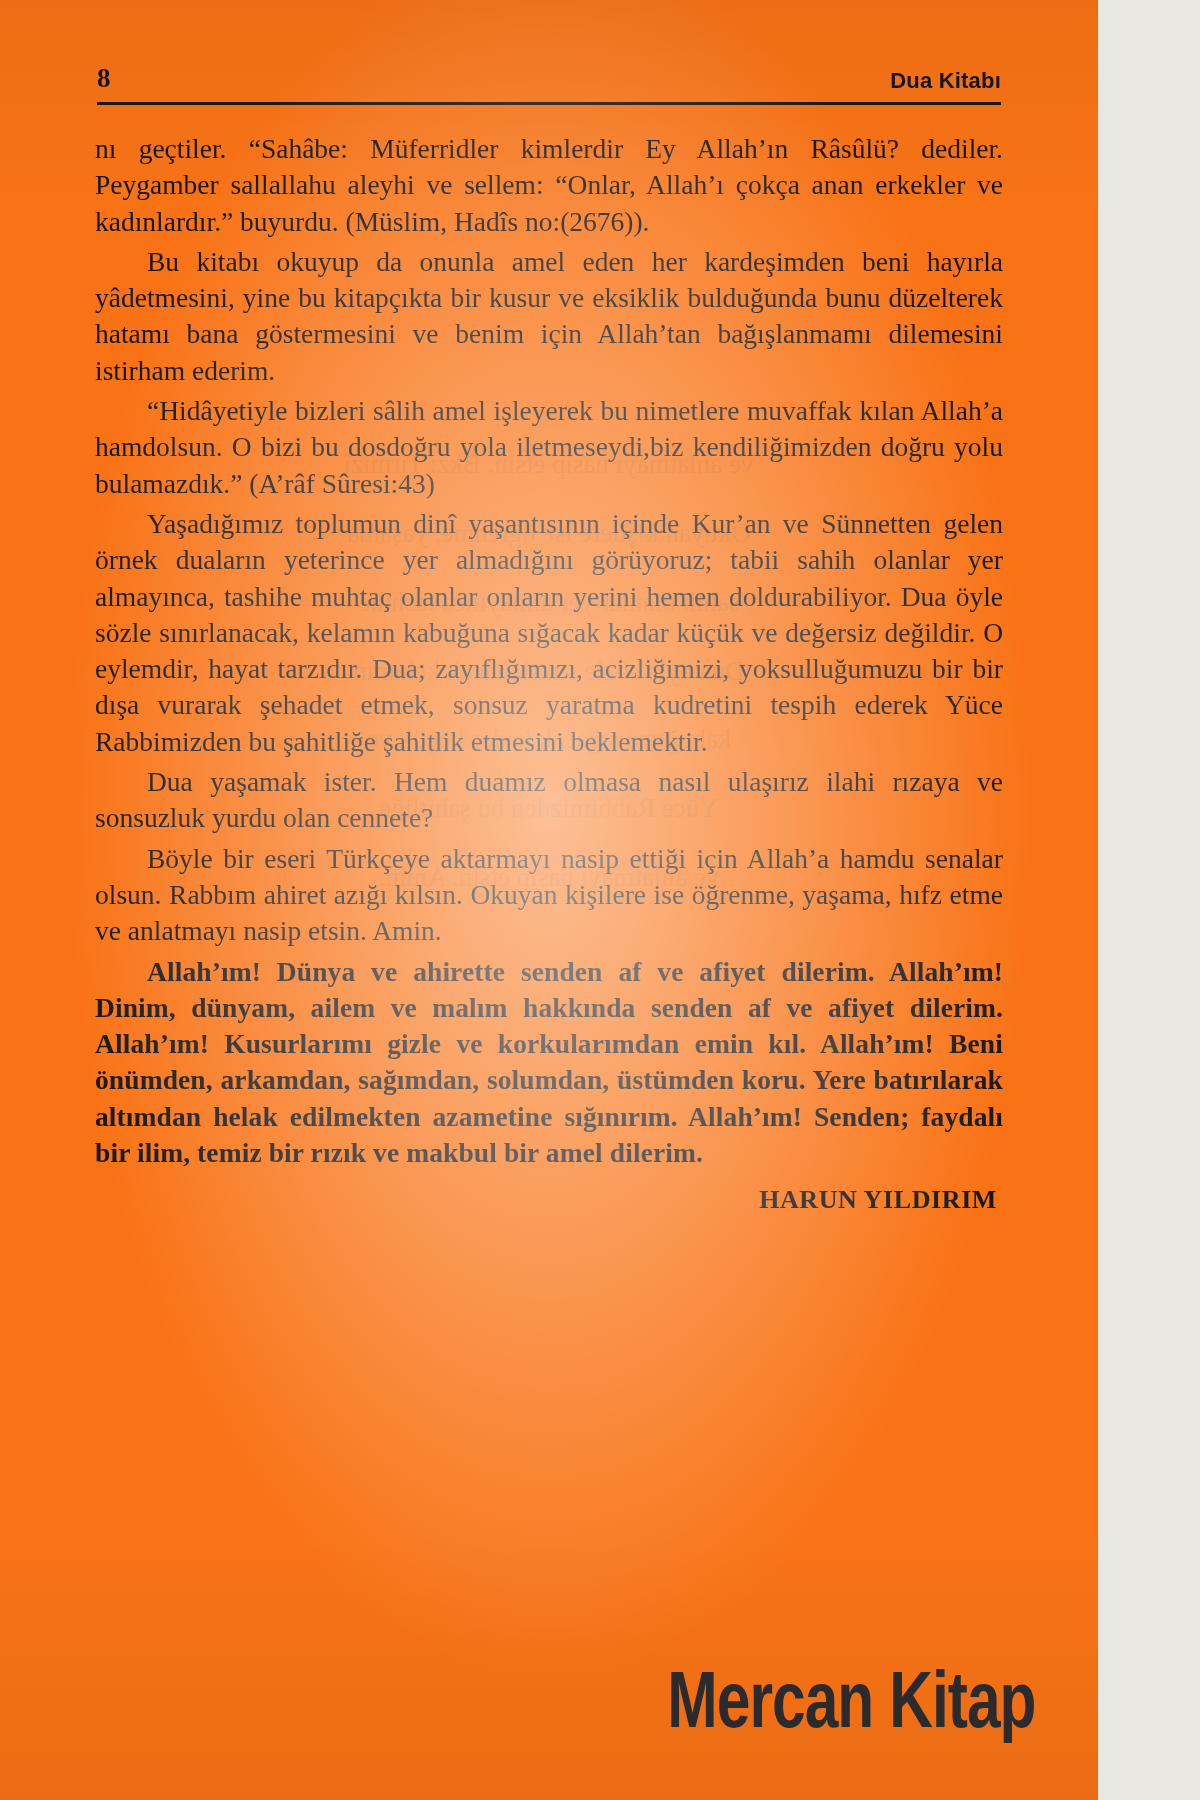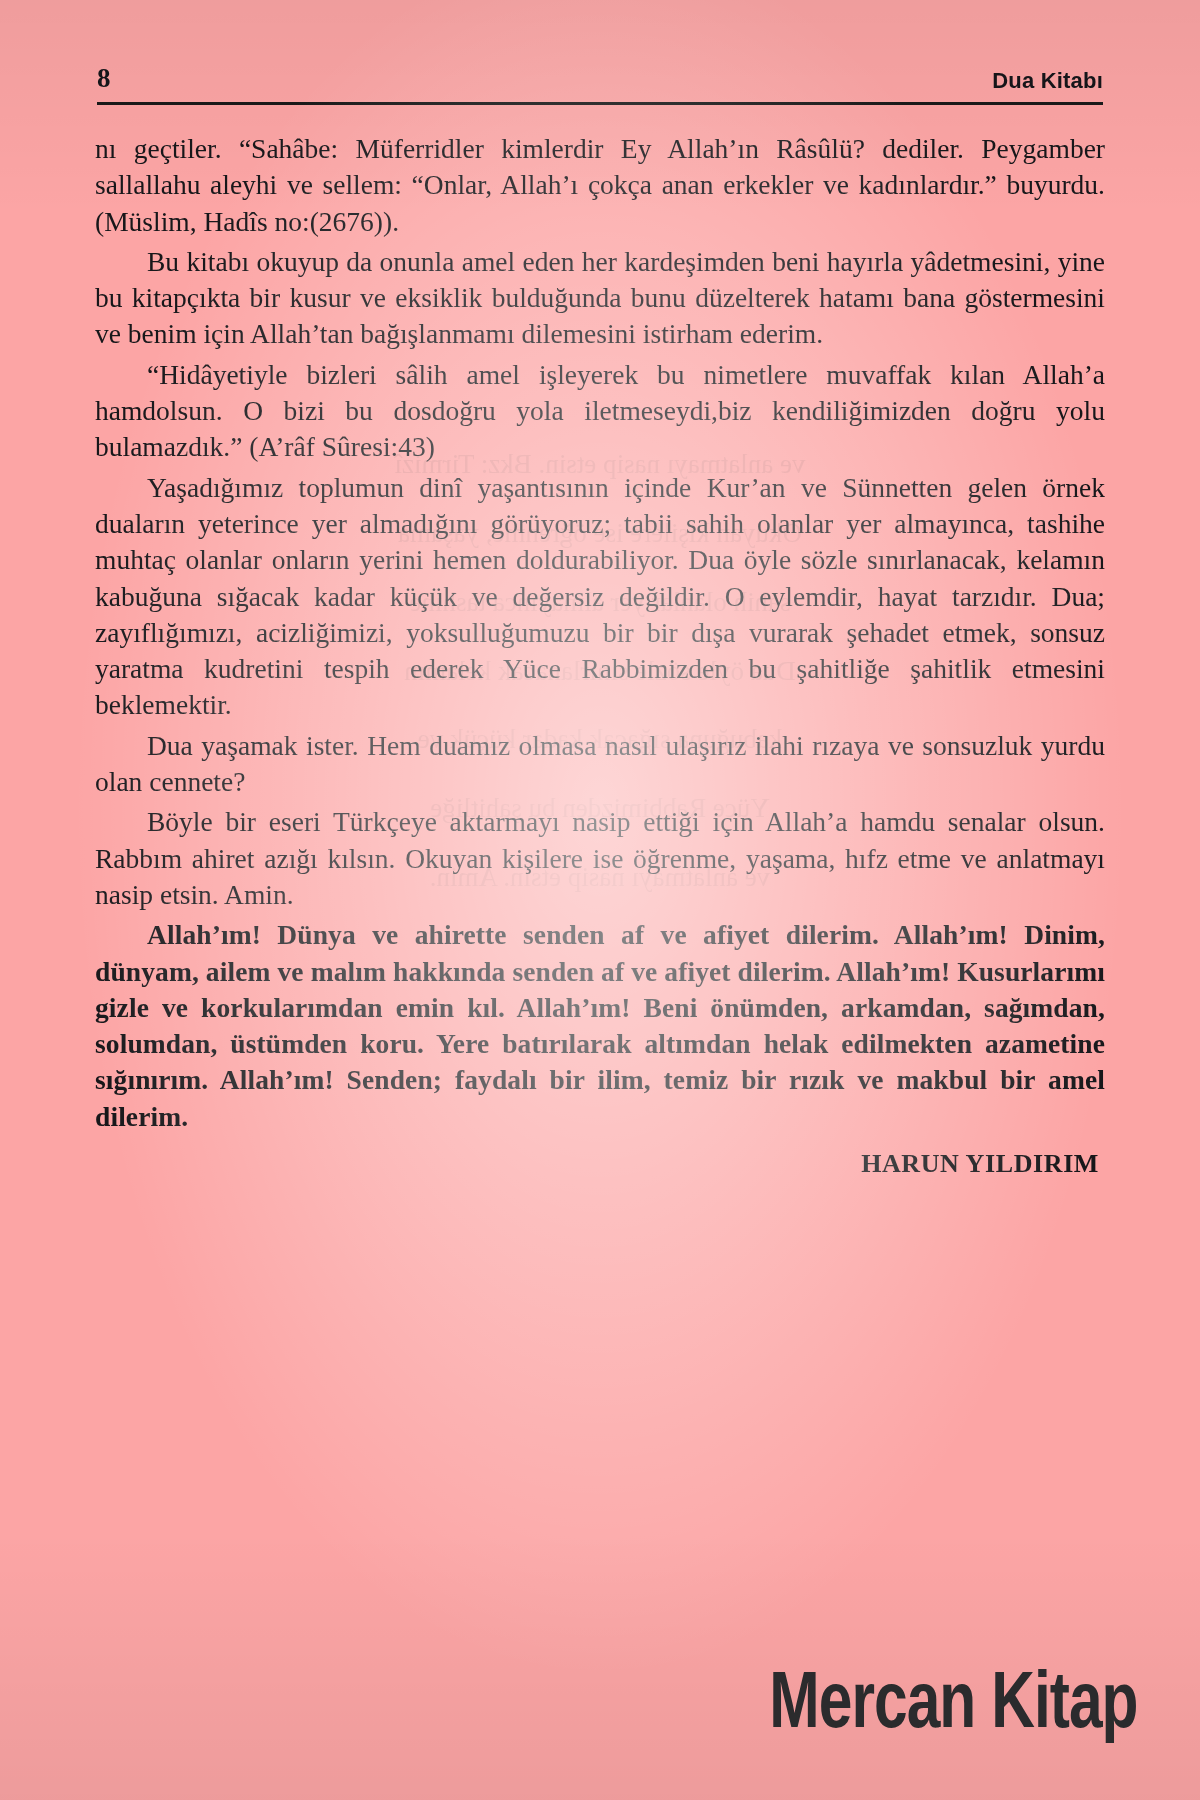--- a/index.html
+++ b/index.html
@@ -8,23 +8,23 @@
   }
   body {
     width: 1200px;
     height: 1800px;
     background: #e9e7e2;
     font-family: "Liberation Serif", serif;
     overflow: hidden;
   }
   .page {
     position: relative;
-    width: 1200px;
+    width: 1098px;
     height: 1800px;
-    background: #fca5a5;
+    background: #f97316;
     box-sizing: border-box;
     padding: 17px;
   }
   
   .page::before {
     content: "";
     position: absolute;
     inset: 0;
     background:
       radial-gradient(ellipse at 50% 45%, rgba(255,255,255,0.55) 0%, rgba(255,255,255,0.0) 62%),

